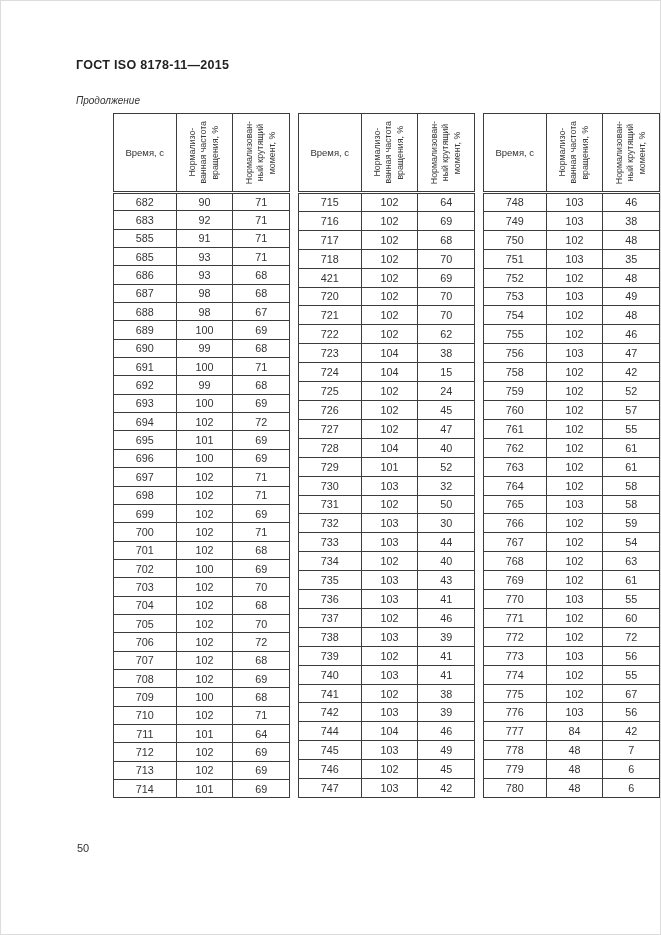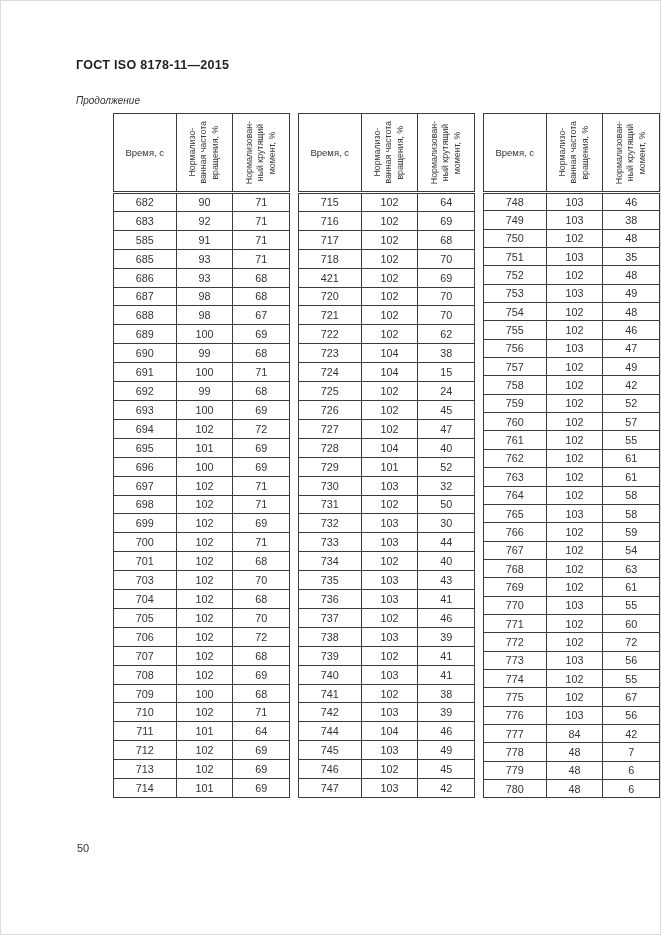--- a/index.html
+++ b/index.html
@@ -209,20 +209,25 @@
             <td>700</td>
             <td>102</td>
             <td>71</td>
           </tr>
           <tr>
             <td>701</td>
             <td>102</td>
             <td>68</td>
           </tr>
           <tr>
+            <td>702</td>
+            <td>100</td>
+            <td>69</td>
+          </tr>
+          <tr>
             <td>703</td>
             <td>102</td>
             <td>70</td>
           </tr>
           <tr>
             <td>704</td>
             <td>102</td>
             <td>68</td>
           </tr>
           <tr>
@@ -518,25 +523,20 @@
             <td>755</td>
             <td>102</td>
             <td>46</td>
           </tr>
           <tr>
             <td>756</td>
             <td>103</td>
             <td>47</td>
           </tr>
           <tr>
-            <td>757</td>
-            <td>102</td>
-            <td>49</td>
-          </tr>
-          <tr>
             <td>758</td>
             <td>102</td>
             <td>42</td>
           </tr>
           <tr>
             <td>759</td>
             <td>102</td>
             <td>52</td>
           </tr>
           <tr>

